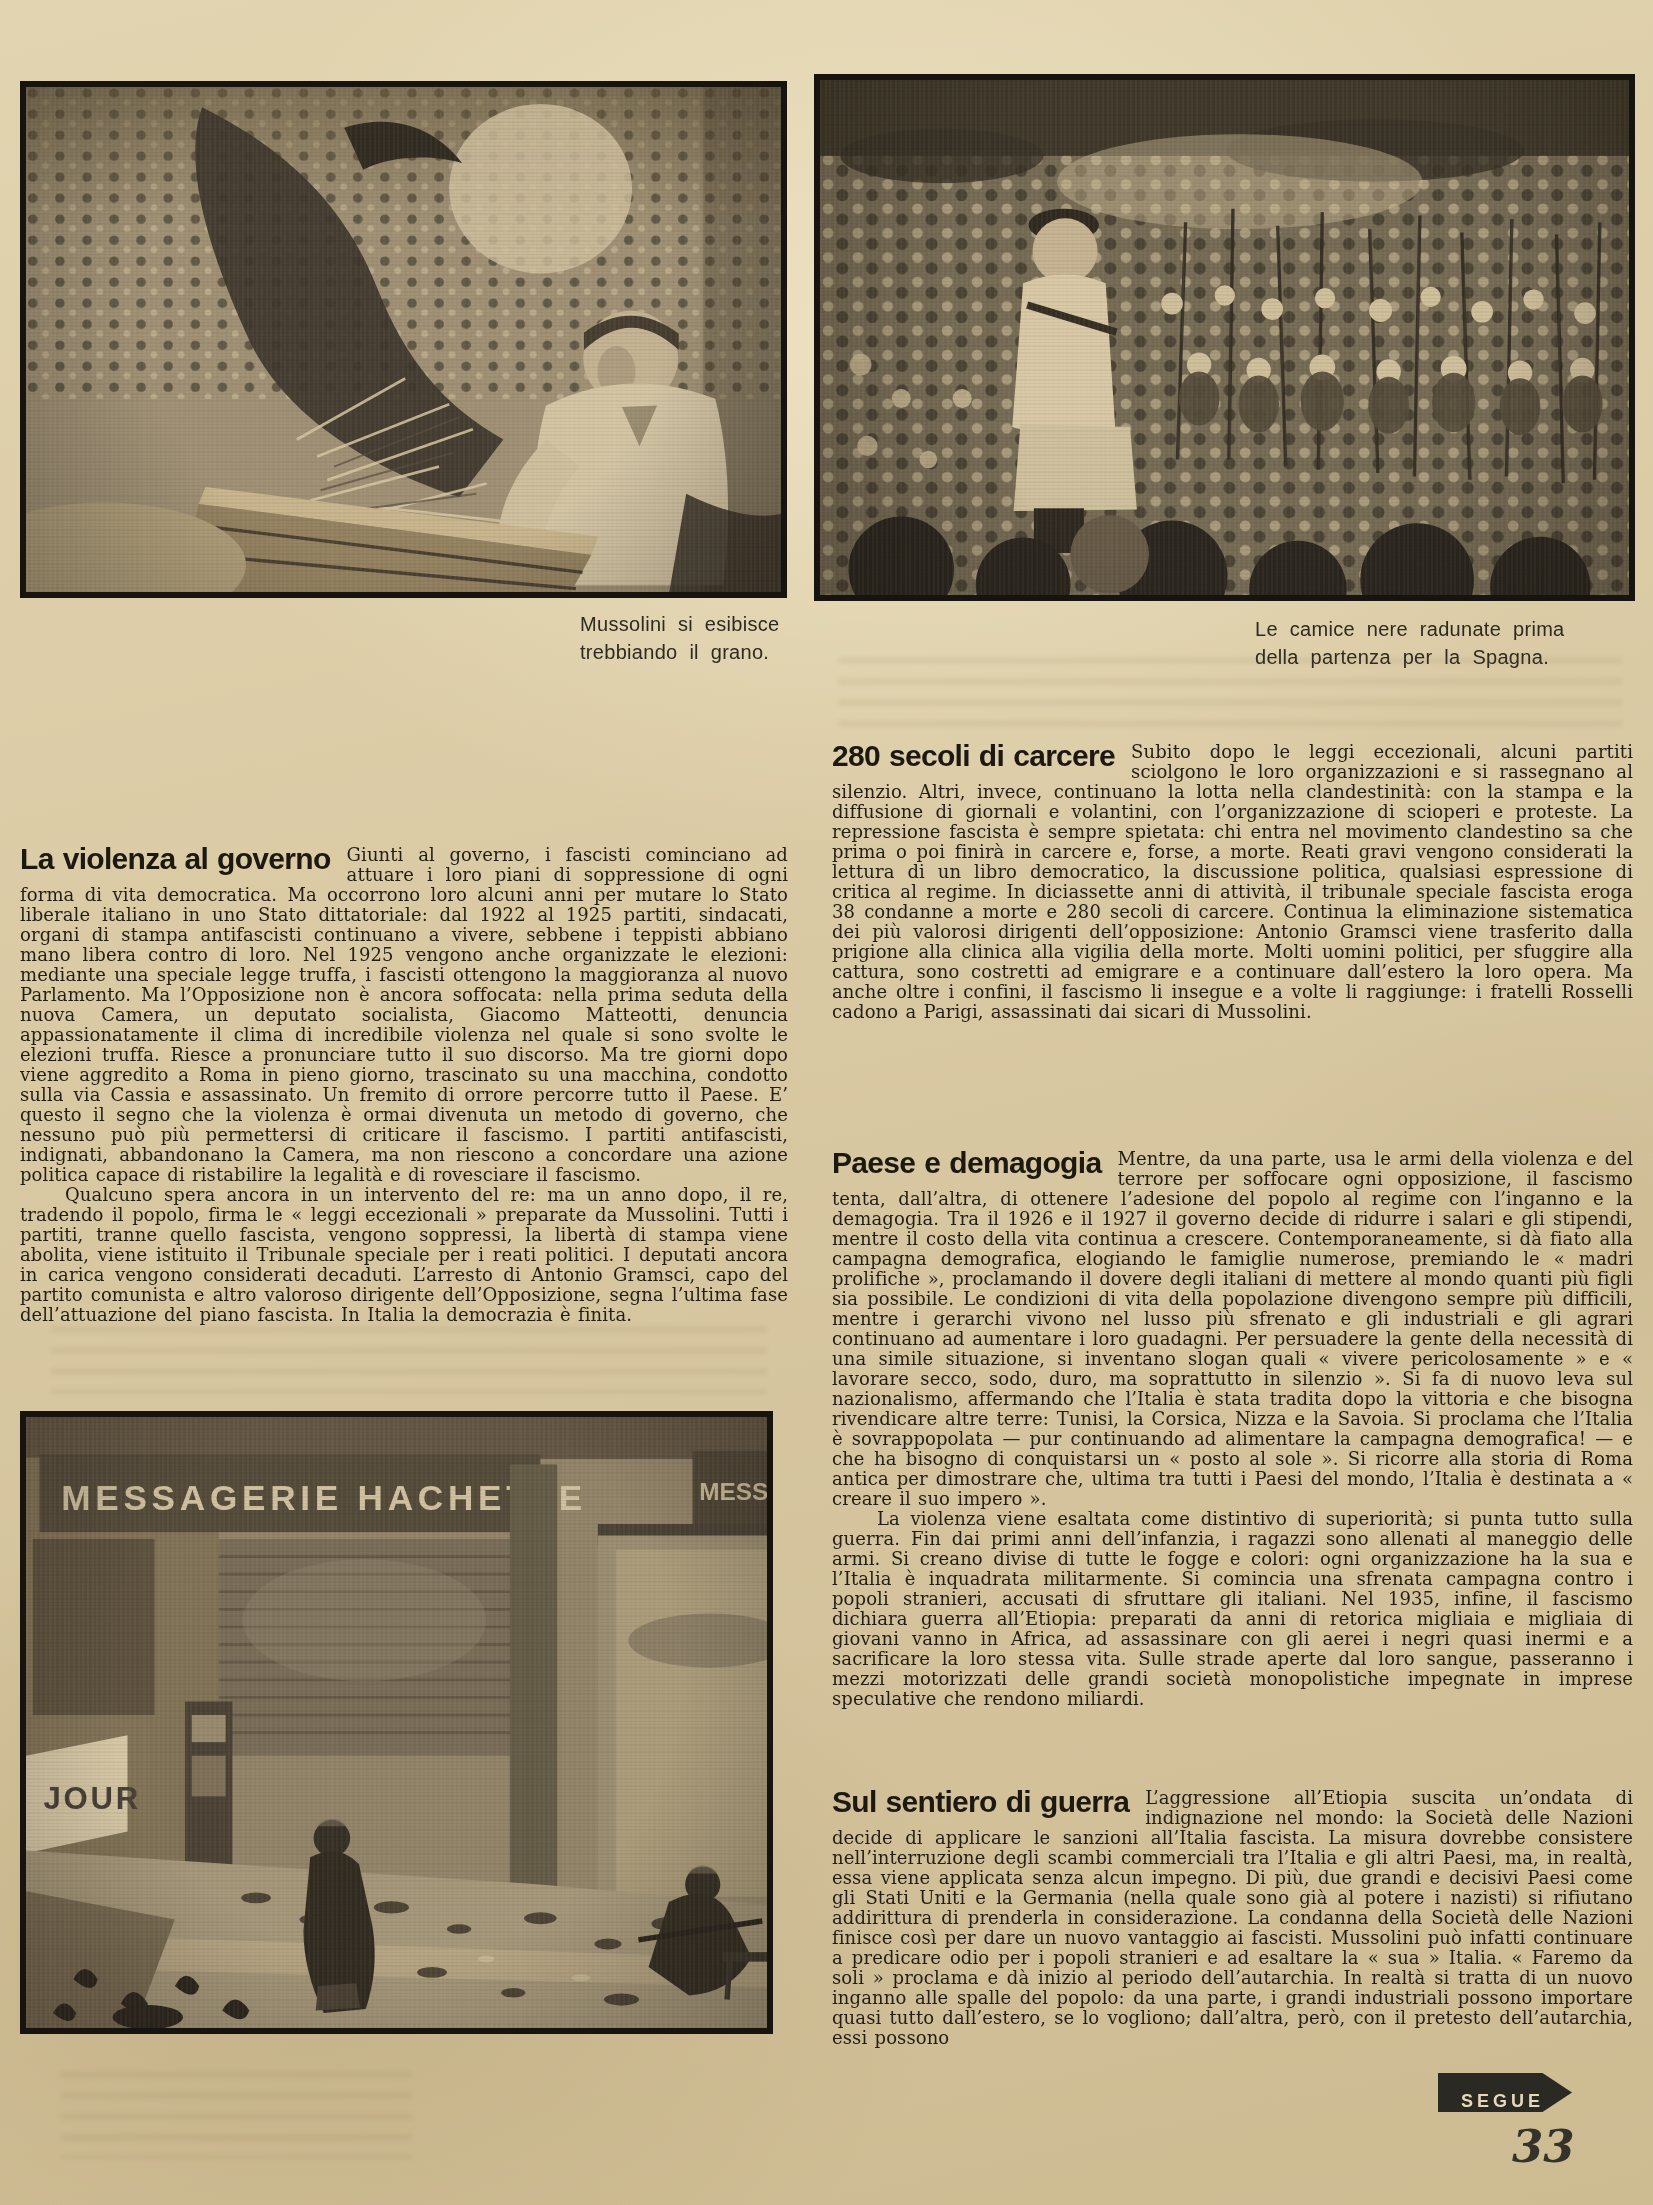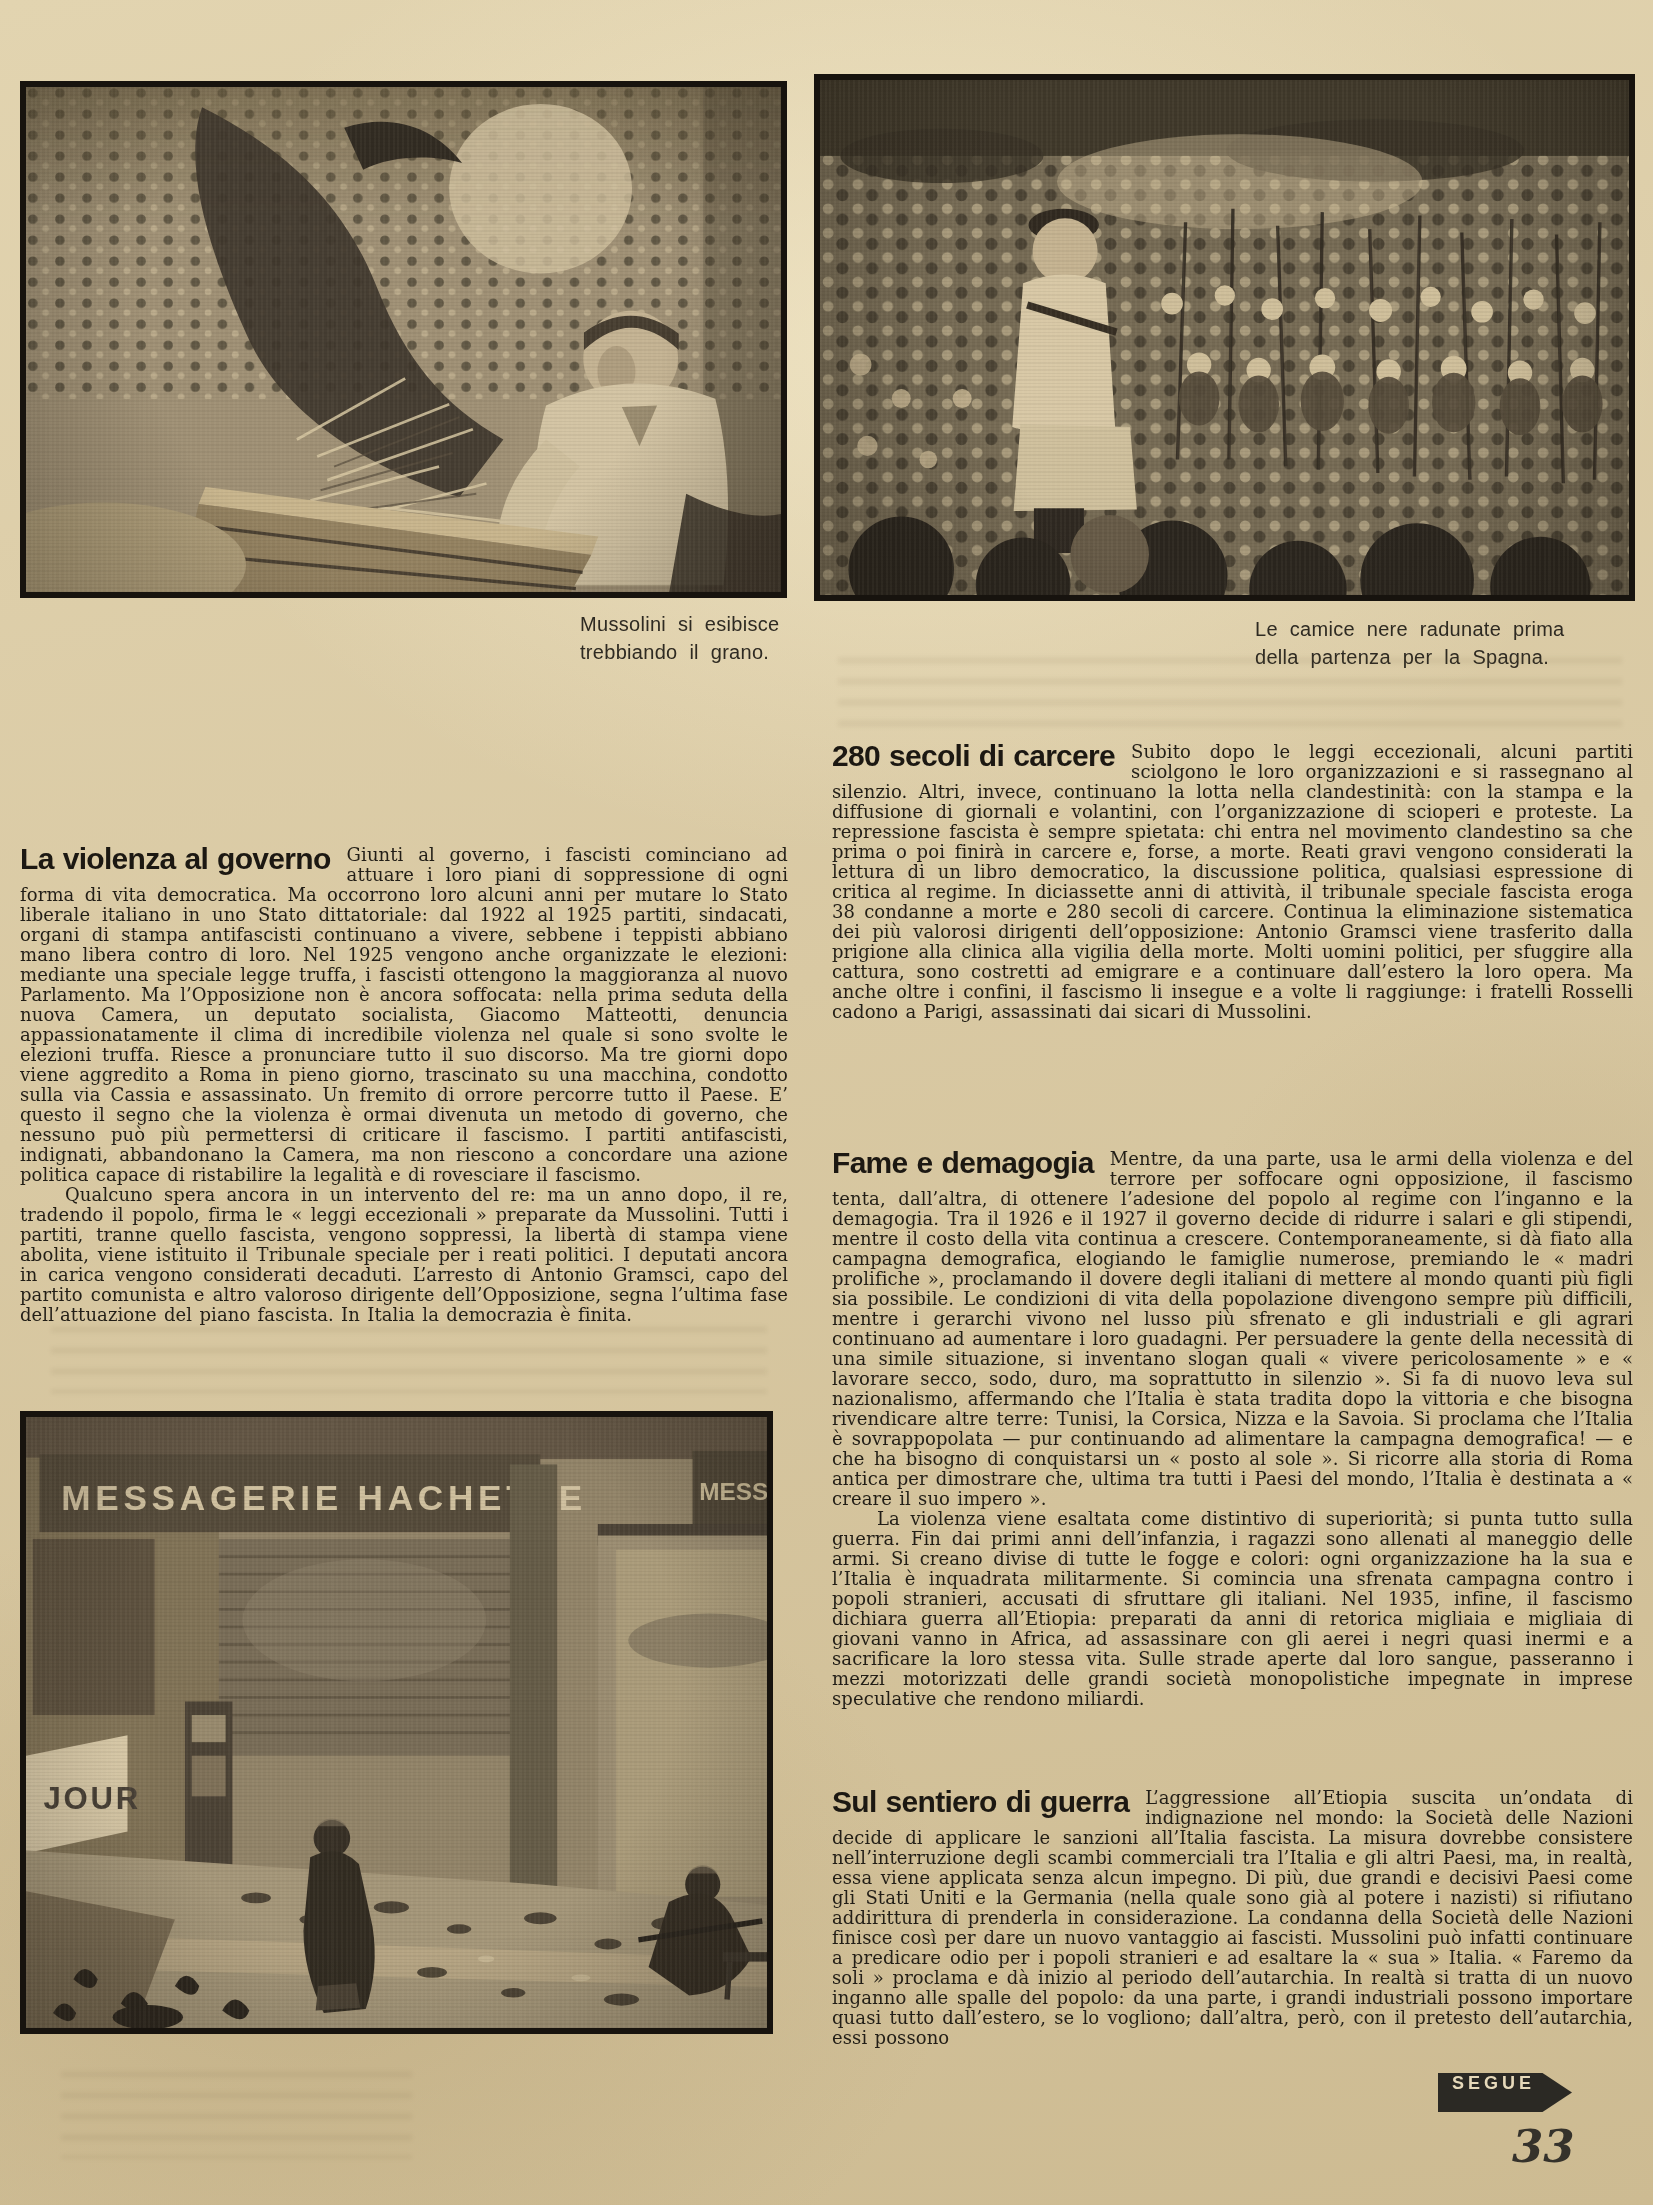--- a/index.html
+++ b/index.html
@@ -36,21 +36,21 @@
     position:absolute;font-family:"Liberation Sans",sans-serif;
     font-size:20px;line-height:28px;color:#2e2a22;word-spacing:6px;letter-spacing:0.3px;
   }
   .caption span{display:block;}
   
   .segue{
     position:absolute;left:1438px;top:2073px;width:134px;height:39px;
     background:#2b2924;color:#e6d9ba;
     clip-path:polygon(0 0,78% 0,100% 50%,78% 100%,0 100%);
     font-family:"Liberation Sans",sans-serif;font-weight:700;font-size:18px;
-    letter-spacing:4px;display:flex;align-items:flex-start;padding-left:14px;box-sizing:border-box;
+    letter-spacing:4px;display:flex;align-items:flex-end;padding-left:23px;box-sizing:border-box;
   }
   .folio{
     position:absolute;left:1512px;top:2120px;
     font-family:"DejaVu Serif",serif;font-style:italic;font-weight:700;
     font-size:45px;color:#35322b;
   }
   
   .ghost{
     position:absolute;pointer-events:none;opacity:.42;filter:blur(2px);
     background:repeating-linear-gradient(180deg, rgba(112,96,62,.20) 0 6.8px, rgba(112,96,62,0) 6.8px 21px);
@@ -319,21 +319,21 @@
 
   <div class="story" style="left:832px;top:742px;width:801px">
     <p>
       <span class="headline">280 secoli di carcere</span>
       <span>Subito dopo le leggi eccezionali, alcuni partiti sciolgono le loro organizzazioni e si rassegnano al silenzio. Altri, invece, continuano la lotta nella clandestinità: con la stampa e la diffusione di giornali e volantini, con l’organizzazione di scioperi e proteste. La repressione fascista è sempre spietata: chi entra nel movimento clandestino sa che prima o poi finirà in carcere e, forse, a morte. Reati gravi vengono considerati la lettura di un libro democratico, la discussione politica, qualsiasi espressione di critica al regime. In diciassette anni di attività, il tribunale speciale fascista eroga 38 condanne a morte e 280 secoli di carcere. Continua la eliminazione sistematica dei più valorosi dirigenti dell’opposizione: Antonio Gramsci viene trasferito dalla prigione alla clinica alla vigilia della morte. Molti uomini politici, per sfuggire alla cattura, sono costretti ad emigrare e a continuare dall’estero la loro opera. Ma anche oltre i confini, il fascismo li insegue e a volte li raggiunge: i fratelli Rosselli cadono a Parigi, assassinati dai sicari di Mussolini.</span>
     </p>
   </div>
 
   <div class="story" style="left:832px;top:1149px;width:801px">
     <p>
-      <span class="headline">Fame e demagogia</span>
+      <span class="headline">Paese e demagogia</span>
       <span>Mentre, da una parte, usa le armi della violenza e del terrore per soffocare ogni opposizione, il fascismo tenta, dall’altra, di ottenere l’adesione del popolo al regime con l’inganno e la demagogia. Tra il 1926 e il 1927 il governo decide di ridurre i salari e gli stipendi, mentre il costo della vita continua a crescere. Contemporaneamente, si dà fiato alla campagna demografica, elogiando le famiglie numerose, premiando le « madri prolifiche », proclamando il dovere degli italiani di mettere al mondo quanti più figli sia possibile. Le condizioni di vita della popolazione divengono sempre più difficili, mentre i gerarchi vivono nel lusso più sfrenato e gli industriali e gli agrari continuano ad aumentare i loro guadagni. Per persuadere la gente della necessità di una simile situazione, si inventano slogan quali « vivere pericolosamente » e « lavorare secco, sodo, duro, ma soprattutto in silenzio ». Si fa di nuovo leva sul nazionalismo, affermando che l’Italia è stata tradita dopo la vittoria e che bisogna rivendicare altre terre: Tunisi, la Corsica, Nizza e la Savoia. Si proclama che l’Italia è sovrappopolata — pur continuando ad alimentare la campagna demografica! — e che ha bisogno di conquistarsi un « posto al sole ». Si ricorre alla storia di Roma antica per dimostrare che, ultima tra tutti i Paesi del mondo, l’Italia è destinata a « creare il suo impero ».</span>
     </p>
     <p class="indent"><span>La violenza viene esaltata come distintivo di superiorità; si punta tutto sulla guerra. Fin dai primi anni dell’infanzia, i ragazzi sono allenati al maneggio delle armi. Si creano divise di tutte le fogge e colori: ogni organizzazione ha la sua e l’Italia è inquadrata militarmente. Si comincia una sfrenata campagna contro i popoli stranieri, accusati di sfruttare gli italiani. Nel 1935, infine, il fascismo dichiara guerra all’Etiopia: preparati da anni di retorica migliaia e migliaia di giovani vanno in Africa, ad assassinare con gli aerei i negri quasi inermi e a sacrificare la loro stessa vita. Sulle strade aperte dal loro sangue, passeranno i mezzi motorizzati delle grandi società monopolistiche impegnate in imprese speculative che rendono miliardi.</span></p>
   </div>
 
   <div class="story" style="left:832px;top:1788px;width:801px">
     <p>
       <span class="headline">Sul sentiero di guerra</span>
       <span>L’aggressione all’Etiopia suscita un’ondata di indignazione nel mondo: la Società delle Nazioni decide di applicare le sanzioni all’Italia fascista. La misura dovrebbe consistere nell’interruzione degli scambi commerciali tra l’Italia e gli altri Paesi, ma, in realtà, essa viene applicata senza alcun impegno. Di più, due grandi e decisivi Paesi come gli Stati Uniti e la Germania (nella quale sono già al potere i nazisti) si rifiutano addirittura di prenderla in considerazione. La condanna della Società delle Nazioni finisce così per dare un nuovo vantaggio ai fascisti. Mussolini può infatti continuare a predicare odio per i popoli stranieri e ad esaltare la « sua » Italia. « Faremo da soli » proclama e dà inizio al periodo dell’autarchia. In realtà si tratta di un nuovo inganno alle spalle del popolo: da una parte, i grandi industriali possono importare quasi tutto dall’estero, se lo vogliono; dall’altra, però, con il pretesto dell’autarchia, essi possono</span>
     </p>

